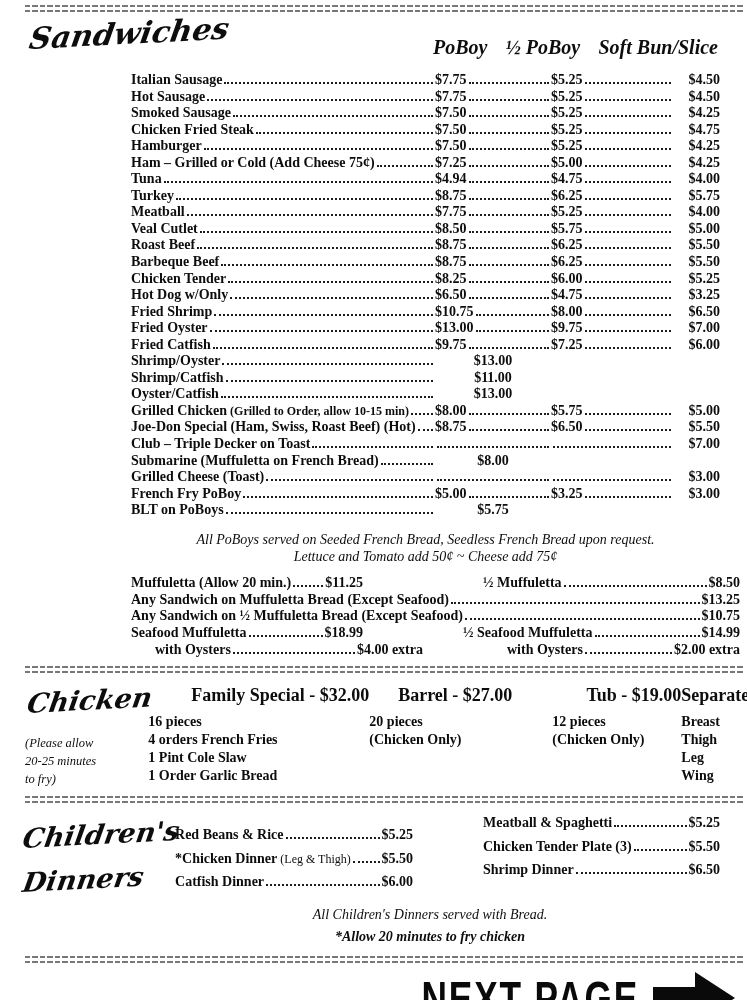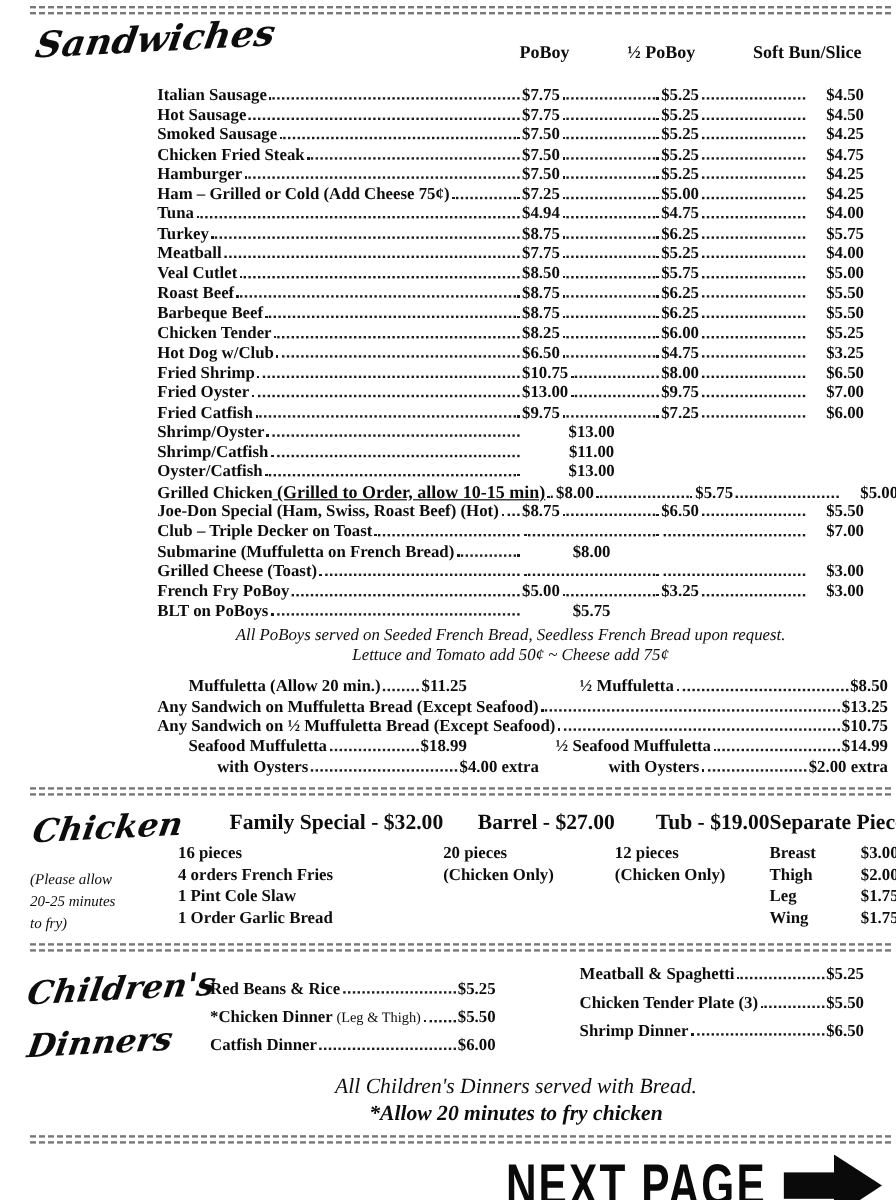--- a/index.html
+++ b/index.html
@@ -25,78 +25,78 @@
     transform:skewX(-12deg) rotate(-3deg); transform-origin:left bottom;
     white-space:nowrap;
   }
 
   
   .sand-head { position:relative; height:52px; }
   .sand-title { position:absolute; left:27px; top:9px; font-size:30px; }
   .col-heads {
     position:absolute; left:433px; right:29px; top:24px;
     display:flex; justify-content:space-between;
-    font-weight:bold; font-size:15px; white-space:nowrap;
+    font-weight:bold; font-size:20px; white-space:nowrap;font-style:italic;
   }
 
   
   .rows { margin:8px 0 0 131px; width:589px; }
   .row {
     display:flex; align-items:baseline; height:16.55px;
     font-weight:bold; font-size:14px; white-space:nowrap;
   }
-  .sm { font-size:15px; font-weight:bold;text-decoration:underline; }
+  .sm { font-size:12px; font-weight:bold; }
   .leader {
     flex:1 1 5px; min-width:5px; margin:0 2px;
     border-bottom:2px dotted #1c1c1c; height:0;
   }
   .cell { display:flex; align-items:baseline; }
   .c1 { flex:0 0 116px;justify-content:center; }
   .c2 { flex:0 0 122px; }
   .p3 { flex:0 0 47px; text-align:right; }
 
-  .sand-notes { margin:2px 0 0 131px; width:589px; text-align:center;
+  .sand-notes { margin:12px 0 0 131px; width:589px; text-align:center;
     font-style:italic; font-size:14px; line-height:17px; }
 
   
   .muff { margin:10px 0 0 131px; width:609px; font-weight:bold; font-size:14px; }
   .m-row { display:flex; align-items:baseline; height:16.8px; white-space:nowrap; }
   .m-full { display:flex; align-items:baseline; width:100%; }
-  .m-left { display:flex; align-items:baseline; flex:0 0 232px; box-sizing:border-box;margin-left:26px; }
+  .m-left { display:flex; align-items:baseline; flex:0 0 232px; box-sizing:border-box; }
   .m-left.we { flex-basis:292px; padding-left:24px; }
   .m-spacer { flex:1 1 auto; }
   .m-right { display:flex; align-items:baseline; flex:0 0 277px; box-sizing:border-box;justify-content:space-between; }
   .m-right.ra { padding-left:20px; }
   .m-right.re { padding-left:44px; }
 
   
   .chicken { display:flex; margin:12px 27px 0 25px; }
   .ck-label { flex:0 0 104px; }
   .ck-title { font-size:27px; margin-top:3px; }
   .ck-note { font-style:italic; font-size:12.5px; line-height:18.2px; margin-top:15px; }
   .ck-col { font-weight:bold; font-size:14px; }
-  .ck-c1 { flex:0 0 221px; } .ck-c2 { flex:0 0 143px; } .ck-c3 { flex:0 0 129px; }
+  .ck-c1 { flex:0 0 221px; } .ck-c2 { flex:0 0 143px; } .ck-c3 { flex:0 0 129px;margin-left:40px; }
   .ck-c4 { flex:1 1 auto; }
   .ck-head { font-size:18px; height:28px; white-space:nowrap;text-align:right; }
   .ck-line { line-height:18.2px; white-space:nowrap; }
   .sp-row { display:flex; line-height:18.2px; }
   .sp-price { margin-left:auto; text-align:right; padding-right:12px; }
 
   
   .childrens { display:flex; margin:10px 27px 0 20px; }
   .cd-label { flex:0 0 128px; }
   .cd-title { font-size:27px; line-height:37px; margin-top:7px; }
   .cd-left { flex:0 0 238px; margin-top:14px; }
   .cd-gap { flex:1 1 auto; }
   .cd-right { flex:0 0 237px; margin-top:2px; }
   .cd-row { display:flex; align-items:baseline; height:23.5px;
     font-weight:bold; font-size:14px; white-space:nowrap; }
   .cd-row .sm2 { font-size:12px; font-weight:normal; }
   .cd-notes { margin:3px 0 0 140px; width:580px; text-align:center;
-    font-size:18px; line-height:22px; }
+    font-size:14px; line-height:22px; }
   .cd-notes .n1 { font-style:italic; }
   .cd-notes .n2 { font-style:italic; font-weight:bold; }
 
   
   .footer { display:flex; justify-content:flex-end; align-items:center;
     margin-top:7px; padding-right:12px; gap:14px; height:56px; }
   .next-label {
     font-family:"Liberation Sans","DejaVu Sans",sans-serif; font-weight:bold;
     font-size:49px; letter-spacing:2.5px; line-height:1; color:#0a0a0a;
     transform:scaleX(0.72); transform-origin:right center; white-space:nowrap;
@@ -282,21 +282,21 @@
           <span class="pr">$8.25</span>
           <span class="leader"></span>
         </span>
         <span class="cell c2">
           <span class="pr">$6.00</span>
           <span class="leader"></span>
         </span>
         <span class="p3">$5.25</span>
       </div>
       <div class="row">
-        <span class="nm">Hot Dog w/Club</span>
+        <span class="nm">Hot Dog w/Only</span>
         <span class="leader"></span>
         <span class="cell c1">
           <span class="pr">$6.50</span>
           <span class="leader"></span>
         </span>
         <span class="cell c2">
           <span class="pr">$4.75</span>
           <span class="leader"></span>
         </span>
         <span class="p3">$3.25</span>

